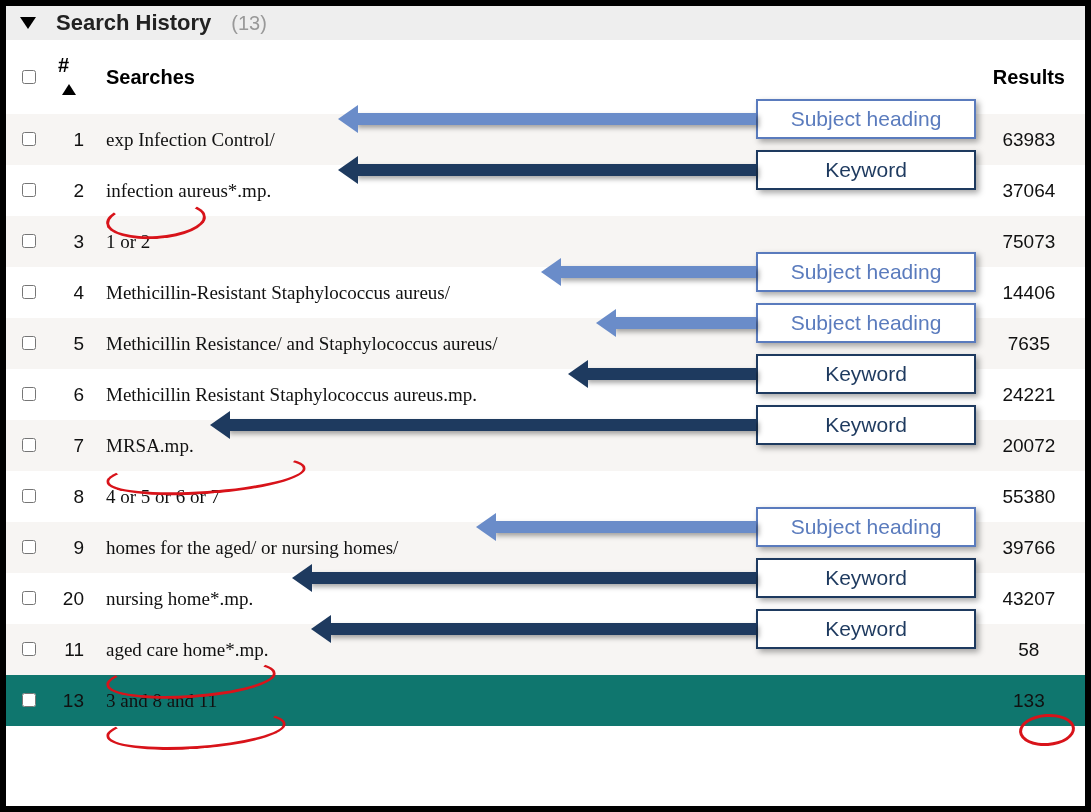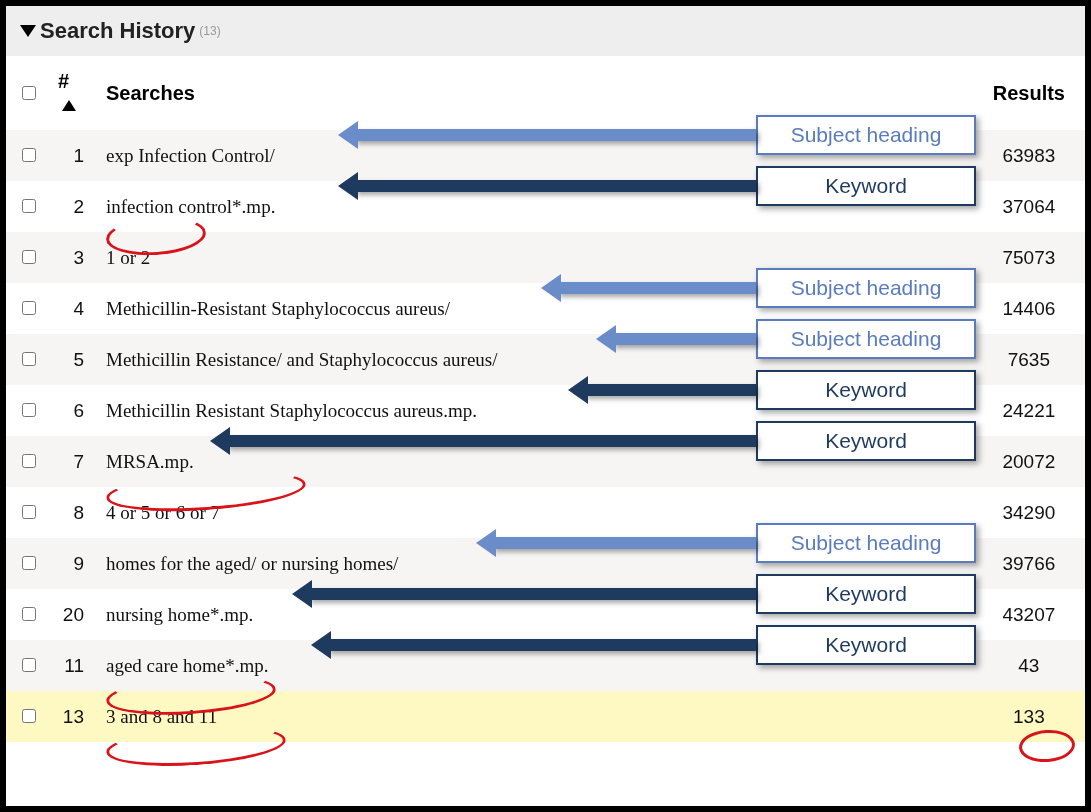--- a/index.html
+++ b/index.html
@@ -12,61 +12,61 @@
   .frame {
     width: 1091px;
     height: 812px;
     border: 6px solid #000;
     background: #fff;
     position: relative;
     overflow: hidden;
   }
   .header-bar {
     background: #eeeeee;
-    padding: 12px 14px;
+    padding: 4px 14px;
     display: flex;
     align-items: center;
-    gap: 4px;
+    gap: 20px;
     text-align: center;
   }
   .triangle-down {
     width: 0; height: 0;
     border-left: 8px solid transparent;
     border-right: 8px solid transparent;
     border-top: 12px solid #000;
     display: inline-block;
   }
   .header-title {
     font-size: 22px;
     font-weight: bold;
     color: #222;
   }
   .header-count {
-    font-size: 12px;
+    font-size: 20px;
     color: #999;
   }
   .table-wrap { position: relative; }
   table {
     width: 100%;
     border-collapse: collapse;
   }
   thead th {
     text-align: left;
     font-size: 20px;
     font-weight: bold;
     padding: 14px 8px;
     color: #000;
   }
   th.col-chk { width: 44px; text-align: center; }
   th.col-num { width: 48px; }
   th.col-res { width: 100px; text-align: left; padding-right: 20px; }
   tbody tr { height: 51px; }
   tbody tr.odd  { background: #f7f5f3; }
   tbody tr.even { background: #ffffff; }
-  tbody tr.highlight { background: #fef9c3; }
+  tbody tr.highlight { background: #0f766e; }
   td {
     font-size: 19px;
     color: #111;
     padding: 0 8px;
   }
   td.col-chk { text-align: center; }
   td.col-num { text-align: right; padding-right: 14px; }
   td.col-res { text-align: center; padding-right: 20px; }
   input[type=checkbox] {
     width: 14px; height: 14px;
@@ -158,21 +158,21 @@
       <tbody id="tbody">
           <tr class="odd">
             <td class="col-chk"><input type="checkbox" style=""></td>
             <td class="col-num">1</td>
             <td class="query-cell">exp Infection Control/</td>
             <td class="col-res">63983</td>
           </tr>
           <tr class="even">
             <td class="col-chk"><input type="checkbox" style=""></td>
             <td class="col-num">2</td>
-            <td class="query-cell">infection control*.mp.</td>
+            <td class="query-cell">infection aureus*.mp.</td>
             <td class="col-res">37064</td>
           </tr>
           <tr class="odd">
             <td class="col-chk"><input type="checkbox" style=""></td>
             <td class="col-num">3</td>
             <td class="query-cell">1 or 2</td>
             <td class="col-res">75073</td>
           </tr>
           <tr class="even">
             <td class="col-chk"><input type="checkbox" style=""></td>
@@ -195,39 +195,39 @@
           <tr class="odd">
             <td class="col-chk"><input type="checkbox" style=""></td>
             <td class="col-num">7</td>
             <td class="query-cell">MRSA.mp.</td>
             <td class="col-res">20072</td>
           </tr>
           <tr class="even">
             <td class="col-chk"><input type="checkbox" style=""></td>
             <td class="col-num">8</td>
             <td class="query-cell">4 or 5 or 6 or 7</td>
-            <td class="col-res">34290</td>
+            <td class="col-res">55380</td>
           </tr>
           <tr class="odd">
             <td class="col-chk"><input type="checkbox" style=""></td>
             <td class="col-num">9</td>
             <td class="query-cell">homes for the aged/ or nursing homes/</td>
             <td class="col-res">39766</td>
           </tr>
           <tr class="even">
             <td class="col-chk"><input type="checkbox" style=""></td>
             <td class="col-num">20</td>
             <td class="query-cell">nursing home*.mp.</td>
             <td class="col-res">43207</td>
           </tr>
           <tr class="odd">
             <td class="col-chk"><input type="checkbox" style=""></td>
             <td class="col-num">11</td>
             <td class="query-cell">aged care home*.mp.</td>
-            <td class="col-res">43</td>
+            <td class="col-res">58</td>
           </tr>
           <tr class="highlight odd">
             <td class="col-chk"><input type="checkbox" style=""></td>
             <td class="col-num">13</td>
             <td class="query-cell">3 and 8 and 11</td>
             <td class="col-res">133</td>
           </tr>
         </tbody>
     </table>
 

